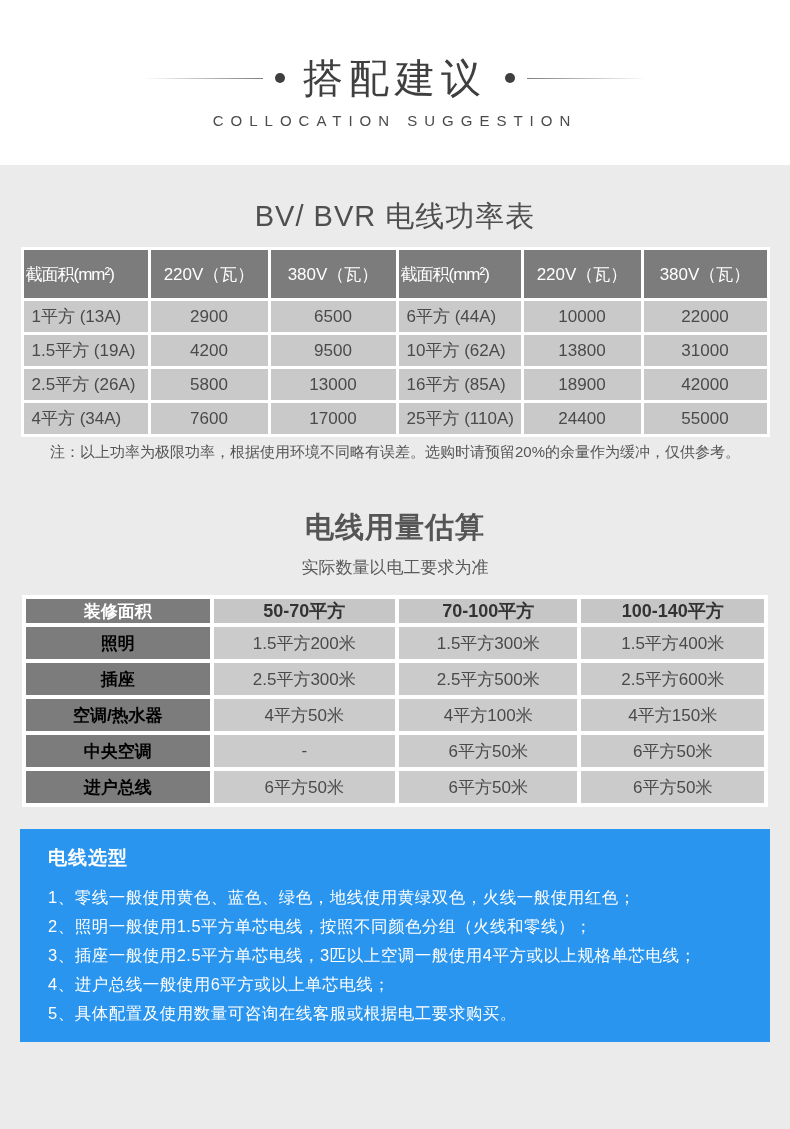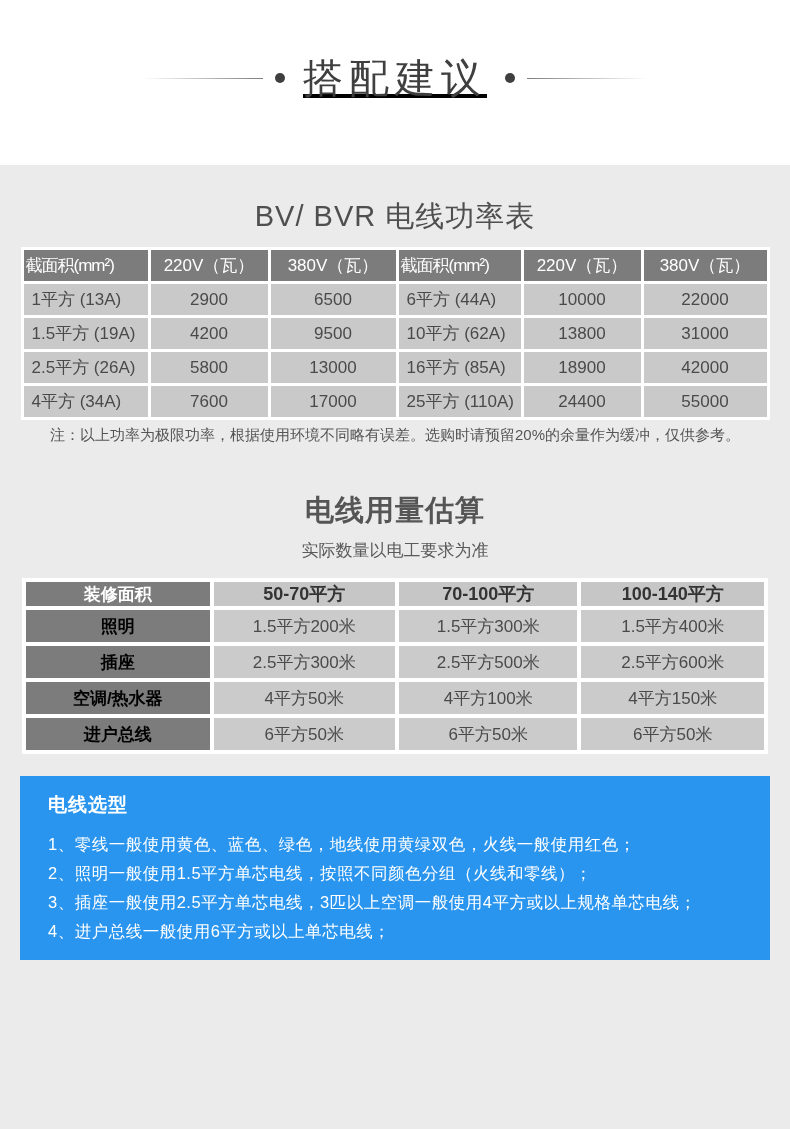--- a/index.html
+++ b/index.html
@@ -11,21 +11,21 @@
   }
   
   .hero{
     background:#ffffff;
     height:165px;
     box-sizing:border-box;
     padding-top:56px;
     text-align:center;
   }
   .hero-title-row{
-    display:flex;align-items:center;justify-content:center;text-decoration:underline;
+    display:flex;align-items:center;justify-content:center;
   }
   .deco-line{width:120px;height:1px;display:inline-block;}
   .deco-line.left{background:linear-gradient(to right,rgba(140,140,140,0),#7d7d7d);}
   .deco-line.right{background:linear-gradient(to left,rgba(140,140,140,0),#7d7d7d);}
   .deco-dot{width:10px;height:10px;border-radius:50%;background:#3f3f3f;display:inline-block;margin:0 12px;}
   .hero h1{
     font-size:40px;font-weight:500;color:#3f3f3f;
     margin:0 6px;letter-spacing:6px;line-height:44px;
   }
   .hero-subtitle{
@@ -44,21 +44,21 @@
   
   table.power{
     table-layout:fixed;width:746px;margin:10px auto 0 auto;
     border-collapse:separate;border-spacing:3px;background:#ffffff;
   }
   table.power col.c1{width:124px;} table.power col.c2{width:117px;}
   table.power col.c3{width:125px;} table.power col.c4{width:122px;}
   table.power col.c5{width:117px;} table.power col.c6{width:123px;}
   table.power th{
     background:#7c7c7c;color:#ffffff;font-weight:normal;
-    font-size:17px;height:31px;text-align:center;padding:0;
+    font-size:17px;height:48px;text-align:center;padding:0;
   }
   table.power th.spec{text-align:left;padding-left:2px;letter-spacing:-1px;}
   table.power td{
     background:#c9c9c9;color:#4a4a4a;font-size:17px;height:31px;
     text-align:center;padding:0;margin-top:20px;
   }
   table.power td.label-cell{text-align:left;padding-left:8px;}
   .table-note{
     text-align:center;font-size:15px;color:#555555;margin-top:6px;
   }
@@ -94,20 +94,21 @@
 <body>
 
 <div class="hero">
   <div class="hero-title-row">
     <span class="deco-line left"></span>
     <span class="deco-dot"></span>
     <h1>搭配建议</h1>
     <span class="deco-dot"></span>
     <span class="deco-line right"></span>
   </div>
+  <div class="hero-subtitle">COLLOCATION SUGGESTION</div>
 </div>
 
 <div class="section-title">BV/ BVR 电线功率表</div>
 
 <table class="power">
   <colgroup>
     <col class="c1">
       <col class="c2">
       <col class="c3">
       <col class="c4">
@@ -193,29 +194,36 @@
         <td>2.5平方500米</td>
         <td>2.5平方600米</td>
       </tr>
       <tr>
         <th>空调/热水器</th>
         <td>4平方50米</td>
         <td>4平方100米</td>
         <td>4平方150米</td>
       </tr>
       <tr>
+        <th>中央空调</th>
+        <td>-</td>
+        <td>6平方50米</td>
+        <td>6平方50米</td>
+      </tr>
+      <tr>
         <th>进户总线</th>
         <td>6平方50米</td>
         <td>6平方50米</td>
         <td>6平方50米</td>
       </tr>
     </tbody>
 </table>
 
 <div class="selection-box">
   <h2>电线选型</h2>
   <div>
     <p>1、零线一般使用黄色、蓝色、绿色，地线使用黄绿双色，火线一般使用红色；</p>
     <p>2、照明一般使用1.5平方单芯电线，按照不同颜色分组（火线和零线）；</p>
     <p>3、插座一般使用2.5平方单芯电线，3匹以上空调一般使用4平方或以上规格单芯电线；</p>
     <p>4、进户总线一般使用6平方或以上单芯电线；</p>
+    <p>5、具体配置及使用数量可咨询在线客服或根据电工要求购买。</p>
   </div>
 </div>
 
 </body></html>

